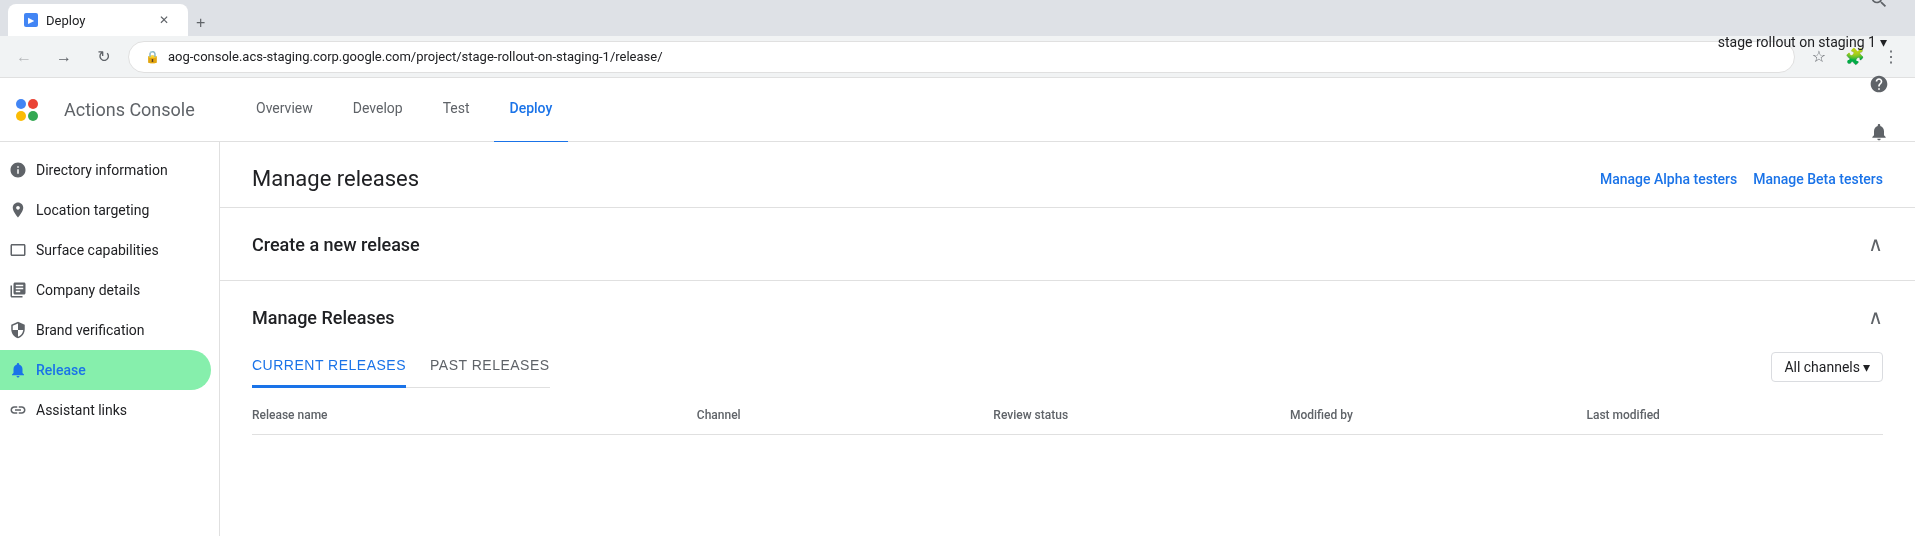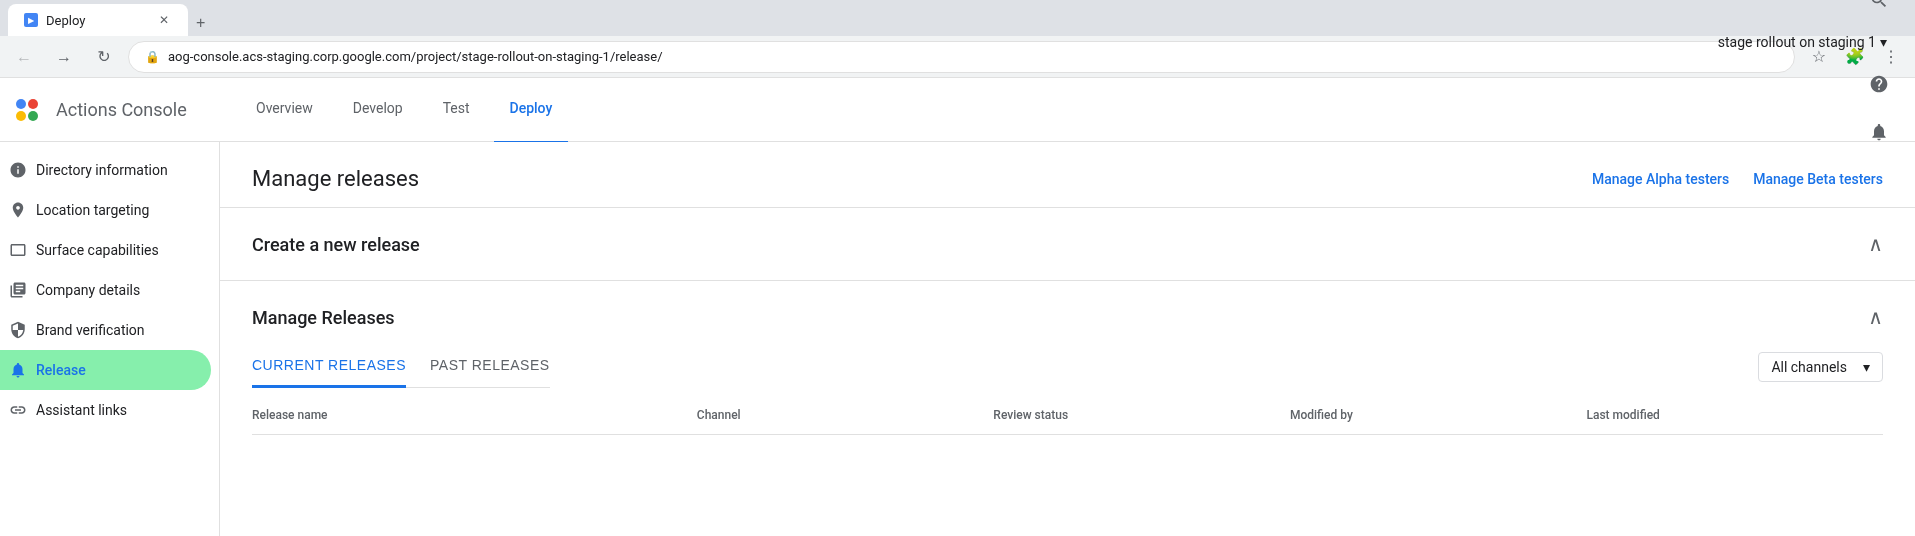--- a/index.html
+++ b/index.html
@@ -17,21 +17,21 @@
     .browser-btn.disabled { opacity: 0.4; cursor: default; }
     .address-bar { flex: 1; background: #fff; border: 1px solid #e0e0e0; border-radius: 20px; height: 32px; padding: 0 16px; font-size: 13px; color: #202124; display: flex; align-items: center; gap: 8px; }
     .address-bar-lock { color: #5f6368; font-size: 12px; }
     .address-text { color: #202124; font-size: 13px; }
     .browser-actions { display: flex; align-items: center; gap: 4px; }
     .browser-action-btn { background: none; border: none; cursor: pointer; color: #5f6368; width: 32px; height: 32px; border-radius: 50%; display: flex; align-items: center; justify-content: center; font-size: 16px; }
 
     
     .app { display: flex; flex-direction: column; height: calc(100vh - 78px); }
     .top-nav { height: 64px; display: flex; align-items: center; padding: 0 16px; border-bottom: 1px solid #e0e0e0; gap: 0; }
-    .logo-area { display: flex; align-items: center; gap: 12px; min-width: 200px; }
+    .logo-area { display: flex; align-items: center; gap: 20px; min-width: 200px; }
     .google-logo { display: flex; gap: 1px; }
     .logo-dot { width: 10px; height: 10px; border-radius: 50%; }
     .logo-dot.blue { background: #4285f4; }
     .logo-dot.red { background: #ea4335; }
     .logo-dot.yellow { background: #fbbc04; }
     .logo-dot.green { background: #34a853; }
     .logo-text { font-size: 18px; color: #5f6368; font-weight: 400; margin-left: 6px; }
     .nav-items { display: flex; align-items: center; flex: 1; gap: 8px; padding-left: 24px; }
     .nav-item { padding: 0 16px; height: 68px; display: flex; align-items: center; font-size: 14px; color: #5f6368; cursor: pointer; border-bottom: 3px solid transparent; text-decoration: none; }
     .nav-item.active { color: #1a73e8; border-bottom-color: #1a73e8; font-weight: 500; }
@@ -45,21 +45,21 @@
     .sidebar { width: 220px; min-width: 220px; border-right: 1px solid #e0e0e0; padding: 8px 0; overflow-y: auto; background: #fff; }
     .sidebar-item { display: flex; align-items: center; gap: 8px; padding: 10px 8px; cursor: pointer; font-size: 14px; color: #202124; border-radius: 0 24px 24px 0; margin-right: 8px; }
     .sidebar-item.active { background: #86efac; color: #1a73e8; font-weight: 500; }
     .sidebar-icon { width: 20px; height: 20px; display: flex; align-items: center; justify-content: center; color: #5f6368; font-size: 16px; flex-shrink: 0; }
     .sidebar-item.active .sidebar-icon { color: #1a73e8; }
 
     
     .content { flex: 1; overflow-y: auto; background: #fff; }
     .page-header { padding: 24px 32px 16px; display: flex; align-items: center; justify-content: space-between; border-bottom: 1px solid #e0e0e0; }
     .page-title { font-size: 22px; font-weight: 400; color: #202124; }
-    .header-actions { display: flex; gap: 24px; text-align: right; }
+    .header-actions { display: flex; gap: 16px; text-align: right; }
     .header-link { color: #1a73e8; font-size: 14px; font-weight: 500; cursor: pointer; text-decoration: none; }
 
     
     .section { border-bottom: 1px solid #e0e0e0; }
     .section-header { padding: 24px 32px; display: flex; align-items: center; justify-content: space-between; cursor: pointer; }
     .section-title { font-size: 18px; font-weight: 500; color: #202124; }
     .section-toggle { color: #5f6368; font-size: 20px; }
     .section-body { padding: 0 32px 24px; }
     .section-desc { font-size: 14px; color: #5f6368; margin-bottom: 20px; line-height: 1.5; }
 
@@ -67,21 +67,21 @@
     .btn-primary { background: #1a73e8; color: #fff; border: none; border-radius: 4px; padding: 10px 24px; font-size: 14px; font-weight: 500; cursor: pointer; letter-spacing: 0.25px; }
 
     
     .manage-releases-section { padding: 24px 32px; }
     .manage-releases-header { display: flex; align-items: center; justify-content: space-between; margin-bottom: 16px; }
     .manage-releases-title { font-size: 18px; font-weight: 500; color: #202124; }
     .tab-controls { display: flex; align-items: center; gap: 24px; margin-bottom: 0; border-bottom: 1px solid #e0e0e0; }
     .tab-btn { padding: 12px 0; font-size: 14px; font-weight: 500; cursor: pointer; border: none; background: none; color: #5f6368; border-bottom: 3px solid transparent; margin-bottom: -1px; letter-spacing: 0.5px; }
     .tab-btn.active { color: #1a73e8; border-bottom-color: #1a73e8; }
     .tab-row { display: flex; align-items: center; justify-content: space-between; margin-bottom: 8px; }
-    .channel-selector { display: flex; align-items: center; gap: 16px; border: 1px solid #dadce0; border-radius: 4px; padding: 6px 12px; cursor: pointer; font-size: 14px; color: #202124; }
+    .channel-selector { display: flex; align-items: center; gap: 3px; border: 1px solid #dadce0; border-radius: 4px; padding: 6px 12px; cursor: pointer; font-size: 14px; color: #202124; }
 
     
     .table-header { display: flex; align-items: center; padding: 12px 0; border-bottom: 1px solid #e0e0e0; }
     .table-col { flex: 1; font-size: 12px; color: #5f6368; font-weight: 500; text-transform: none; }
     .table-col:first-child { flex: 1.5; }
 
     
     .search-icon-btn { color: #5f6368; font-size: 18px; }
   </style>
 </head>

